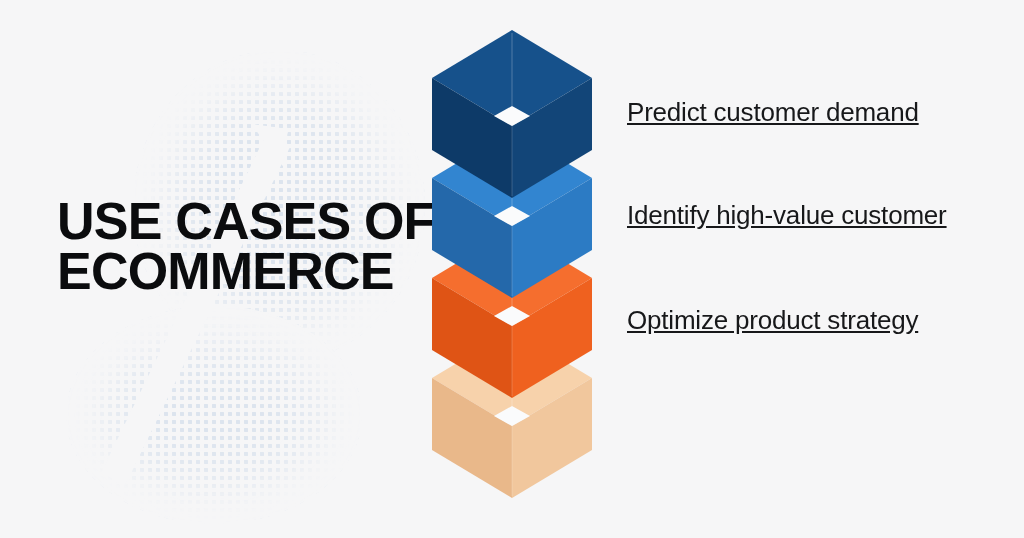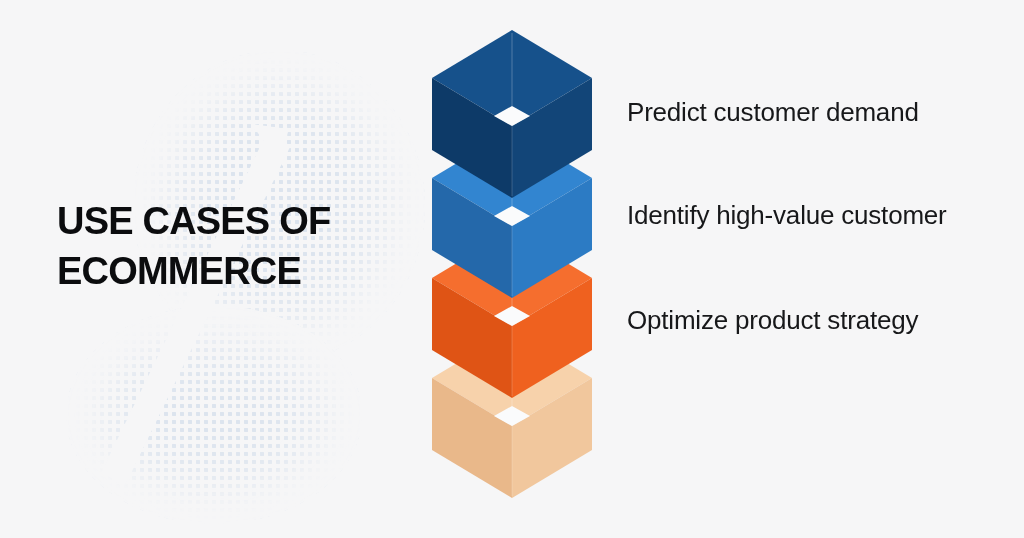--- a/index.html
+++ b/index.html
@@ -38,21 +38,21 @@
     background:#F6F6F7;
     clip-path:polygon(0 0,100% 0,100% 100%);
     transform:rotate(8deg);
   }
 
   
   .title{
     position:absolute;
     left:57px;top:196px;
     margin:0;
-    font-size:38px;
+    font-size:52px;
     line-height:50px;
     font-weight:bold;
     letter-spacing:-0.8px;
     color:#0B0C0E;
     z-index:3;
   }
   .title span{display:block;}
 
   
   .cube{
@@ -69,20 +69,21 @@
   
   .item-label{
     position:absolute;
     left:627px;
     font-size:26px;
     line-height:32px;
     letter-spacing:-0.2px;
     color:#17181A;
     white-space:nowrap;
     z-index:3;
+    text-decoration:underline;
   }
   .label-1{top:96px;}
   .label-2{top:199px;}
   .label-3{top:304px;}
   .label-4{top:406px;}
 </style>
 </head>
 <body>
 
 <div class="canvas">

